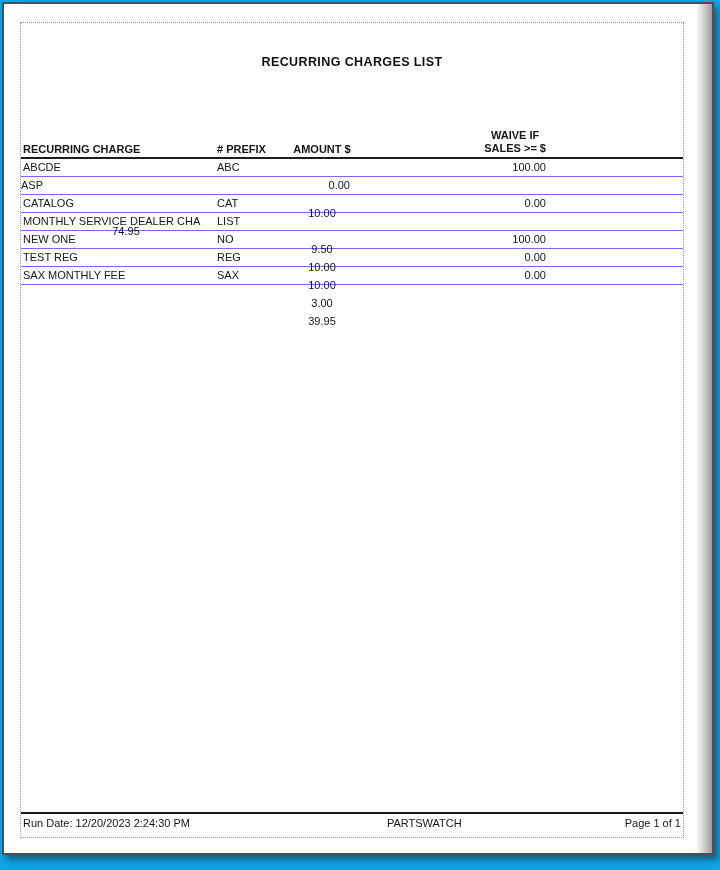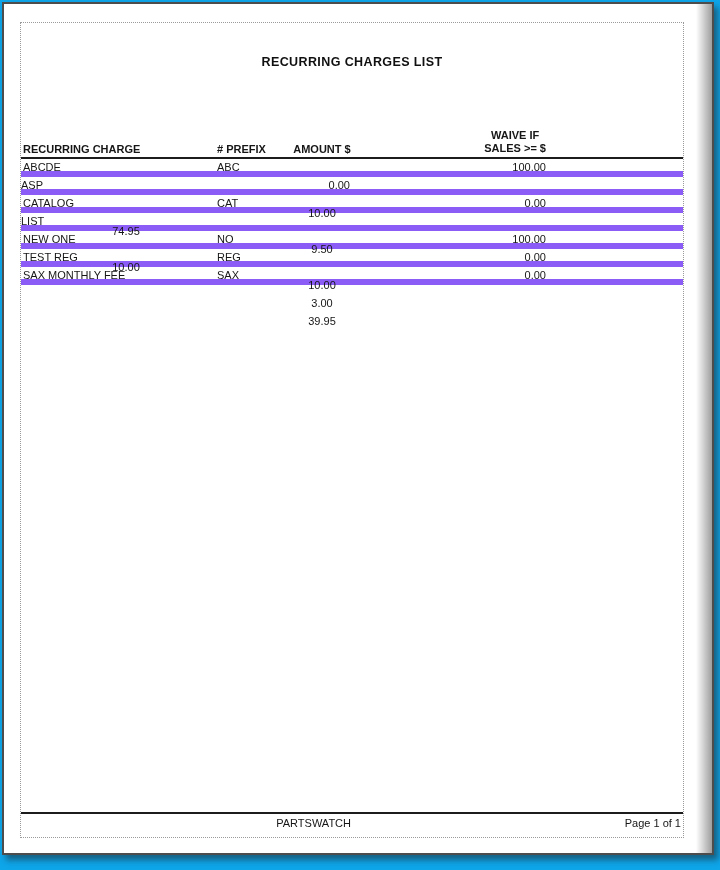--- a/index.html
+++ b/index.html
@@ -53,21 +53,21 @@
   .c1 { width:196px; padding-left:2px; overflow:hidden; white-space:nowrap; }
   .c2 { width:62px;  white-space:nowrap; }
   .c3 { width:86px;  text-align:center; white-space:nowrap;margin-top:46px; }
   .c4 { width:181px; text-align:right; white-space:nowrap; }
   .waive-hdr { display:inline-block; text-align:center; line-height:13px; }
 
   .trow {
     display:flex;
     height:18px; line-height:16px;
     font-size:11px;
-    border-bottom:6px solid #8b5cf6;
+    border-bottom:1px solid #8b5cf6;
   }
 
   .footer { position:absolute; left:0; top:789px; width:100%; }
   .frule  { border-top:2px solid #1c1c1c; }
   .frow   { display:flex; padding-top:3px; font-size:11px; }
   .f-left   { flex:1; text-align:left;  padding-left:2px; white-space:nowrap; }
   .f-center { flex:1; text-align:right; white-space:nowrap; }
   .f-right  { flex:1; text-align:right; padding-right:2px; white-space:nowrap; }
 </style>
 </head>
@@ -106,20 +106,21 @@
   </div>
 
   <div class="trow">
     <div class="c c1">CATALOG</div>
     <div class="c c2">CAT</div>
     <div class="c c3">9.50</div>
     <div class="c c4">0.00</div>
   </div>
 
   <div class="trow">
+    <div class="c c1">MONTHLY SERVICE DEALER CHA</div>
     <div class="c c2">LIST</div>
     <div class="c c3">10.00</div>
   </div>
 
   <div class="trow">
     <div class="c c1">NEW ONE</div>
     <div class="c c2">NO</div>
     <div class="c c3">10.00</div>
     <div class="c c4">100.00</div>
   </div>
@@ -136,20 +137,21 @@
     <div class="c c2">SAX</div>
     <div class="c c3">39.95</div>
     <div class="c c4">0.00</div>
   </div>
 </div>
       </div>
 
       <div class="footer">
         <div class="frule"></div>
         <div class="frow">
+          <span class="f-left">Run Date: 12/20/2023 2:24:30 PM</span>
           <span class="f-center">PARTSWATCH</span>
           <span class="f-right">Page 1 of 1</span>
         </div>
       </div>
 
     </div>
     <div class="shade-right"></div>
   </div>
 </div>
 

